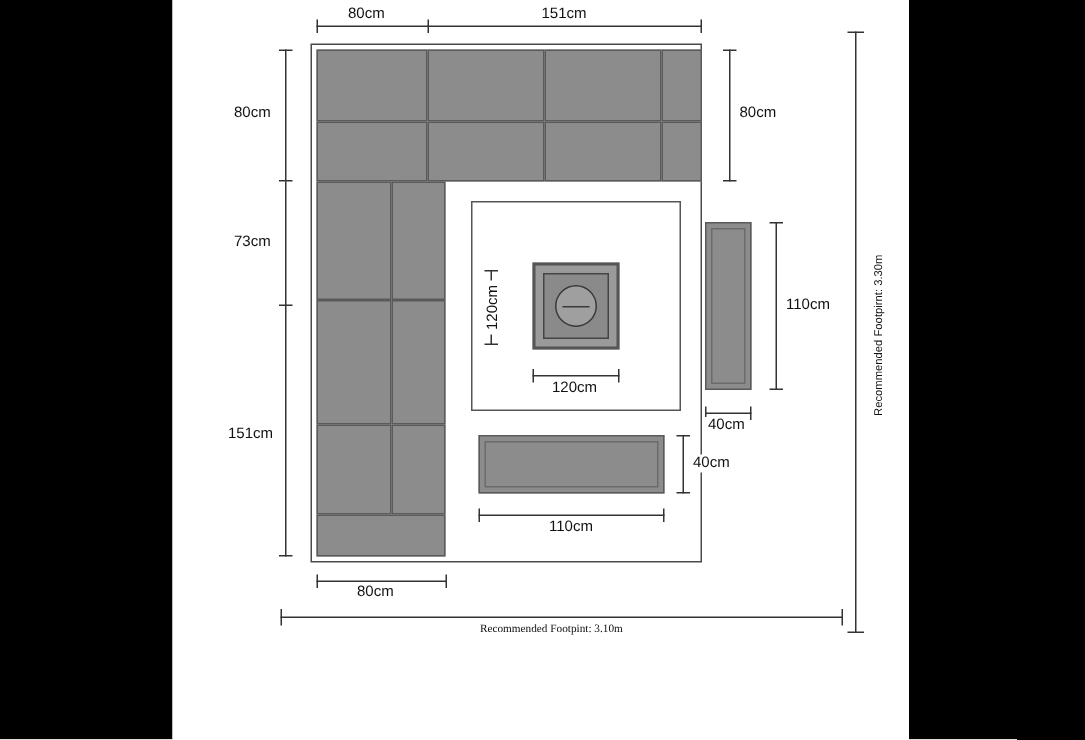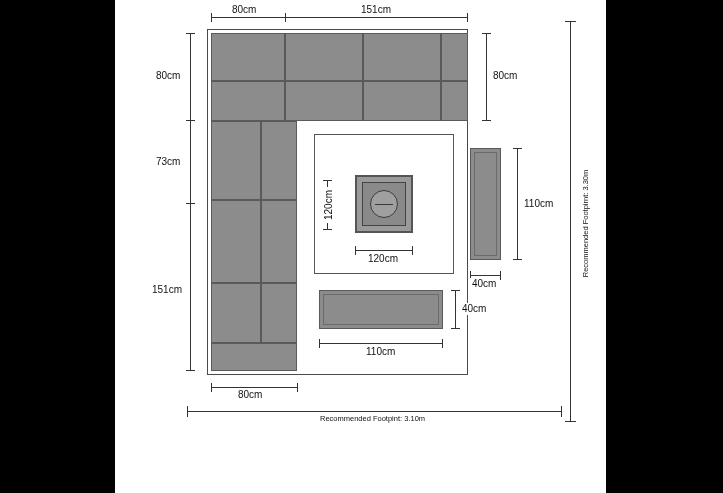--- a/index.html
+++ b/index.html
@@ -224,21 +224,21 @@
     <div class="dimlabel" style="left:344px; top:303px;">40cm</div>
 
     <div class="dim h" style="left:204px; top:343px; width:124px;"></div>
     <div class="tick v" style="left:204px; top:339px;"></div>
     <div class="tick v" style="left:327px; top:339px;"></div>
     <div class="dimlabel" style="left:248px; top:346px;">110cm</div>
 
     <div class="dim h" style="left:72px; top:411px; width:375px;"></div>
     <div class="tick v" style="left:72px; top:406px; height:11px;"></div>
     <div class="tick v" style="left:446px; top:406px; height:11px;"></div>
-    <div class="footprint-label" style="left:203px; top:414px;">Recommended Footpint: 3.10m</div>
+    <div class="footprint-label" style="left:203px; top:414px;font-family:Liberation Serif, serif;">Recommended Footpint: 3.10m</div>
 
     <div class="dim v" style="left:455px; top:21px; width:1px; height:401px;"></div>
     <div class="tick h" style="left:450px; top:21px; width:11px;"></div>
     <div class="tick h" style="left:450px; top:421px; width:11px;"></div>
     <div class="footprint-label vert-text" style="left:415px; top:219px;">Recommended Footpirnt: 3.30m</div>
 
   </div>
 </div>
 
 </body></html>

